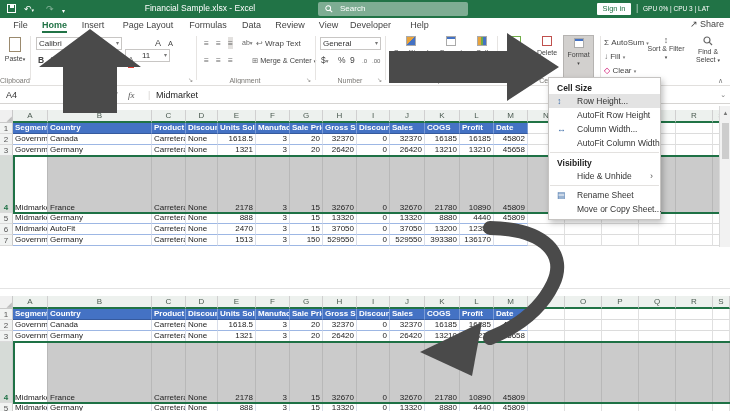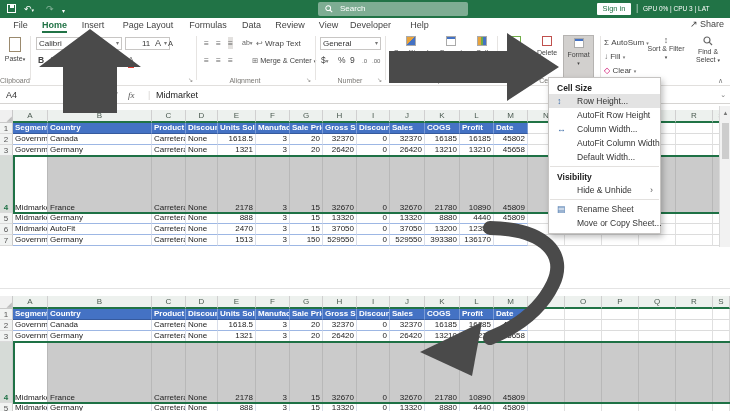--- a/index.html
+++ b/index.html
@@ -95,20 +95,21 @@
 </head>
 <body>
 
 <div id="stage">
 
   <div id="titlebar">
     <span class="save-box"></span>
     <span class="qat-glyph" style="left:24px;"><span>↶</span><span style="font-size:5px;">▾</span></span>
     <span class="qat-glyph" style="left:46px;opacity:.45;">↷</span>
     <span class="qat-glyph" style="left:62px;font-size:6px;top:4px;">▾</span>
+    <div id="tb-title">Financial Sample.xlsx - Excel</div>
     <div id="tb-search">
       <svg width="8" height="8" viewBox="0 0 10 10">
           <circle cx="4" cy="4" r="3" fill="none" stroke="#fff" stroke-width="1.3"></circle>
           <line x1="6.3" y1="6.3" x2="9" y2="9" stroke="#fff" stroke-width="1.3"></line>
         </svg>
       <span>Search</span>
     </div>
     <div id="tb-signin">Sign in</div>
     <span id="tb-sep">|</span>
     <div id="tb-stats">GPU 0% | CPU 3 | LAT</div>
@@ -131,21 +132,21 @@
   <div id="ribbon">
 
     <div class="btn2line" style="left:2px;top:4px;width:26px;">
       <span class="csq" style="background:#fff;border-color:#9b8a6e;width:12px;height:15px;"></span><br>
       <span>Paste</span><span class="dd" style="font-size:5px;">▾</span>
     </div>
     <div class="glabel" style="left:0;width:30px;">Clipboard</div>
     <div class="gsep" style="left:30px;"></div>
 
     <div class="combo" style="left:36px;top:4px;width:86px;height:13px;"><span>Calibri</span><span class="dd">▾</span></div>
-    <div class="combo" style="left:125px;top:4px;width:45px;height:13px;padding-left:16px;"><span>11</span><span class="dd">▾</span></div>
+    <div class="combo" style="left:125px;top:16px;width:45px;height:13px;padding-left:16px;"><span>11</span><span class="dd">▾</span></div>
     <span class="mini" style="left:155px;top:4px;font-size:9px;">A</span>
     <span class="mini" style="left:168px;top:5px;font-size:7.5px;">A</span>
     <span class="mini" style="left:38px;top:21px;font-weight:bold;">B</span>
     <span class="mini" style="left:50px;top:21px;font-style:italic;font-family:'Liberation Serif',serif;">I</span>
     <span class="mini" style="left:60px;top:21px;text-decoration:underline;">U</span>
     <span class="mini" style="left:84px;top:21px;color:#666;">⊞</span>
     <span class="mini ubar" style="left:106px;top:21px;">A</span>
     <span class="mini rbar" style="left:128px;top:21px;">A</span>
     <div class="glabel" style="left:60px;width:80px;">Font</div>
     <span class="launcher" style="left:188px;">↘</span>
@@ -531,21 +532,20 @@
     <div class="up">▲</div>
     <div class="thumb"></div>
   </div>
 
   <div id="fmt-menu">
       <div class="m-head">Cell Size</div>
       <div class="m-item hl"><span class="mic">↕</span><span>Row Height...</span></div>
       <div class="m-item"><span>AutoFit Row Height</span></div>
       <div class="m-item"><span class="mic">↔</span><span>Column Width...</span></div>
       <div class="m-item"><span>AutoFit Column Width</span></div>
-      <div class="m-item"><span>Default Width...</span></div>
       <div class="m-sep"></div>
       <div class="m-head">Visibility</div>
       <div class="m-item"><span>Hide &amp; Unhide</span><span class="sub">›</span></div>
       <div class="m-sep"></div>
       <div class="m-item"><span class="mic">▤</span><span>Rename Sheet</span></div>
       <div class="m-item"><span>Move or Copy Sheet...</span></div>
     </div>
 
   <svg class="arrow-svg" width="730" height="411" viewBox="0 0 730 411">
     <polygon points="90,29 39,67 63,67 63,113 117,113 117,67 141,67" fill="#4A4A4A"></polygon>

